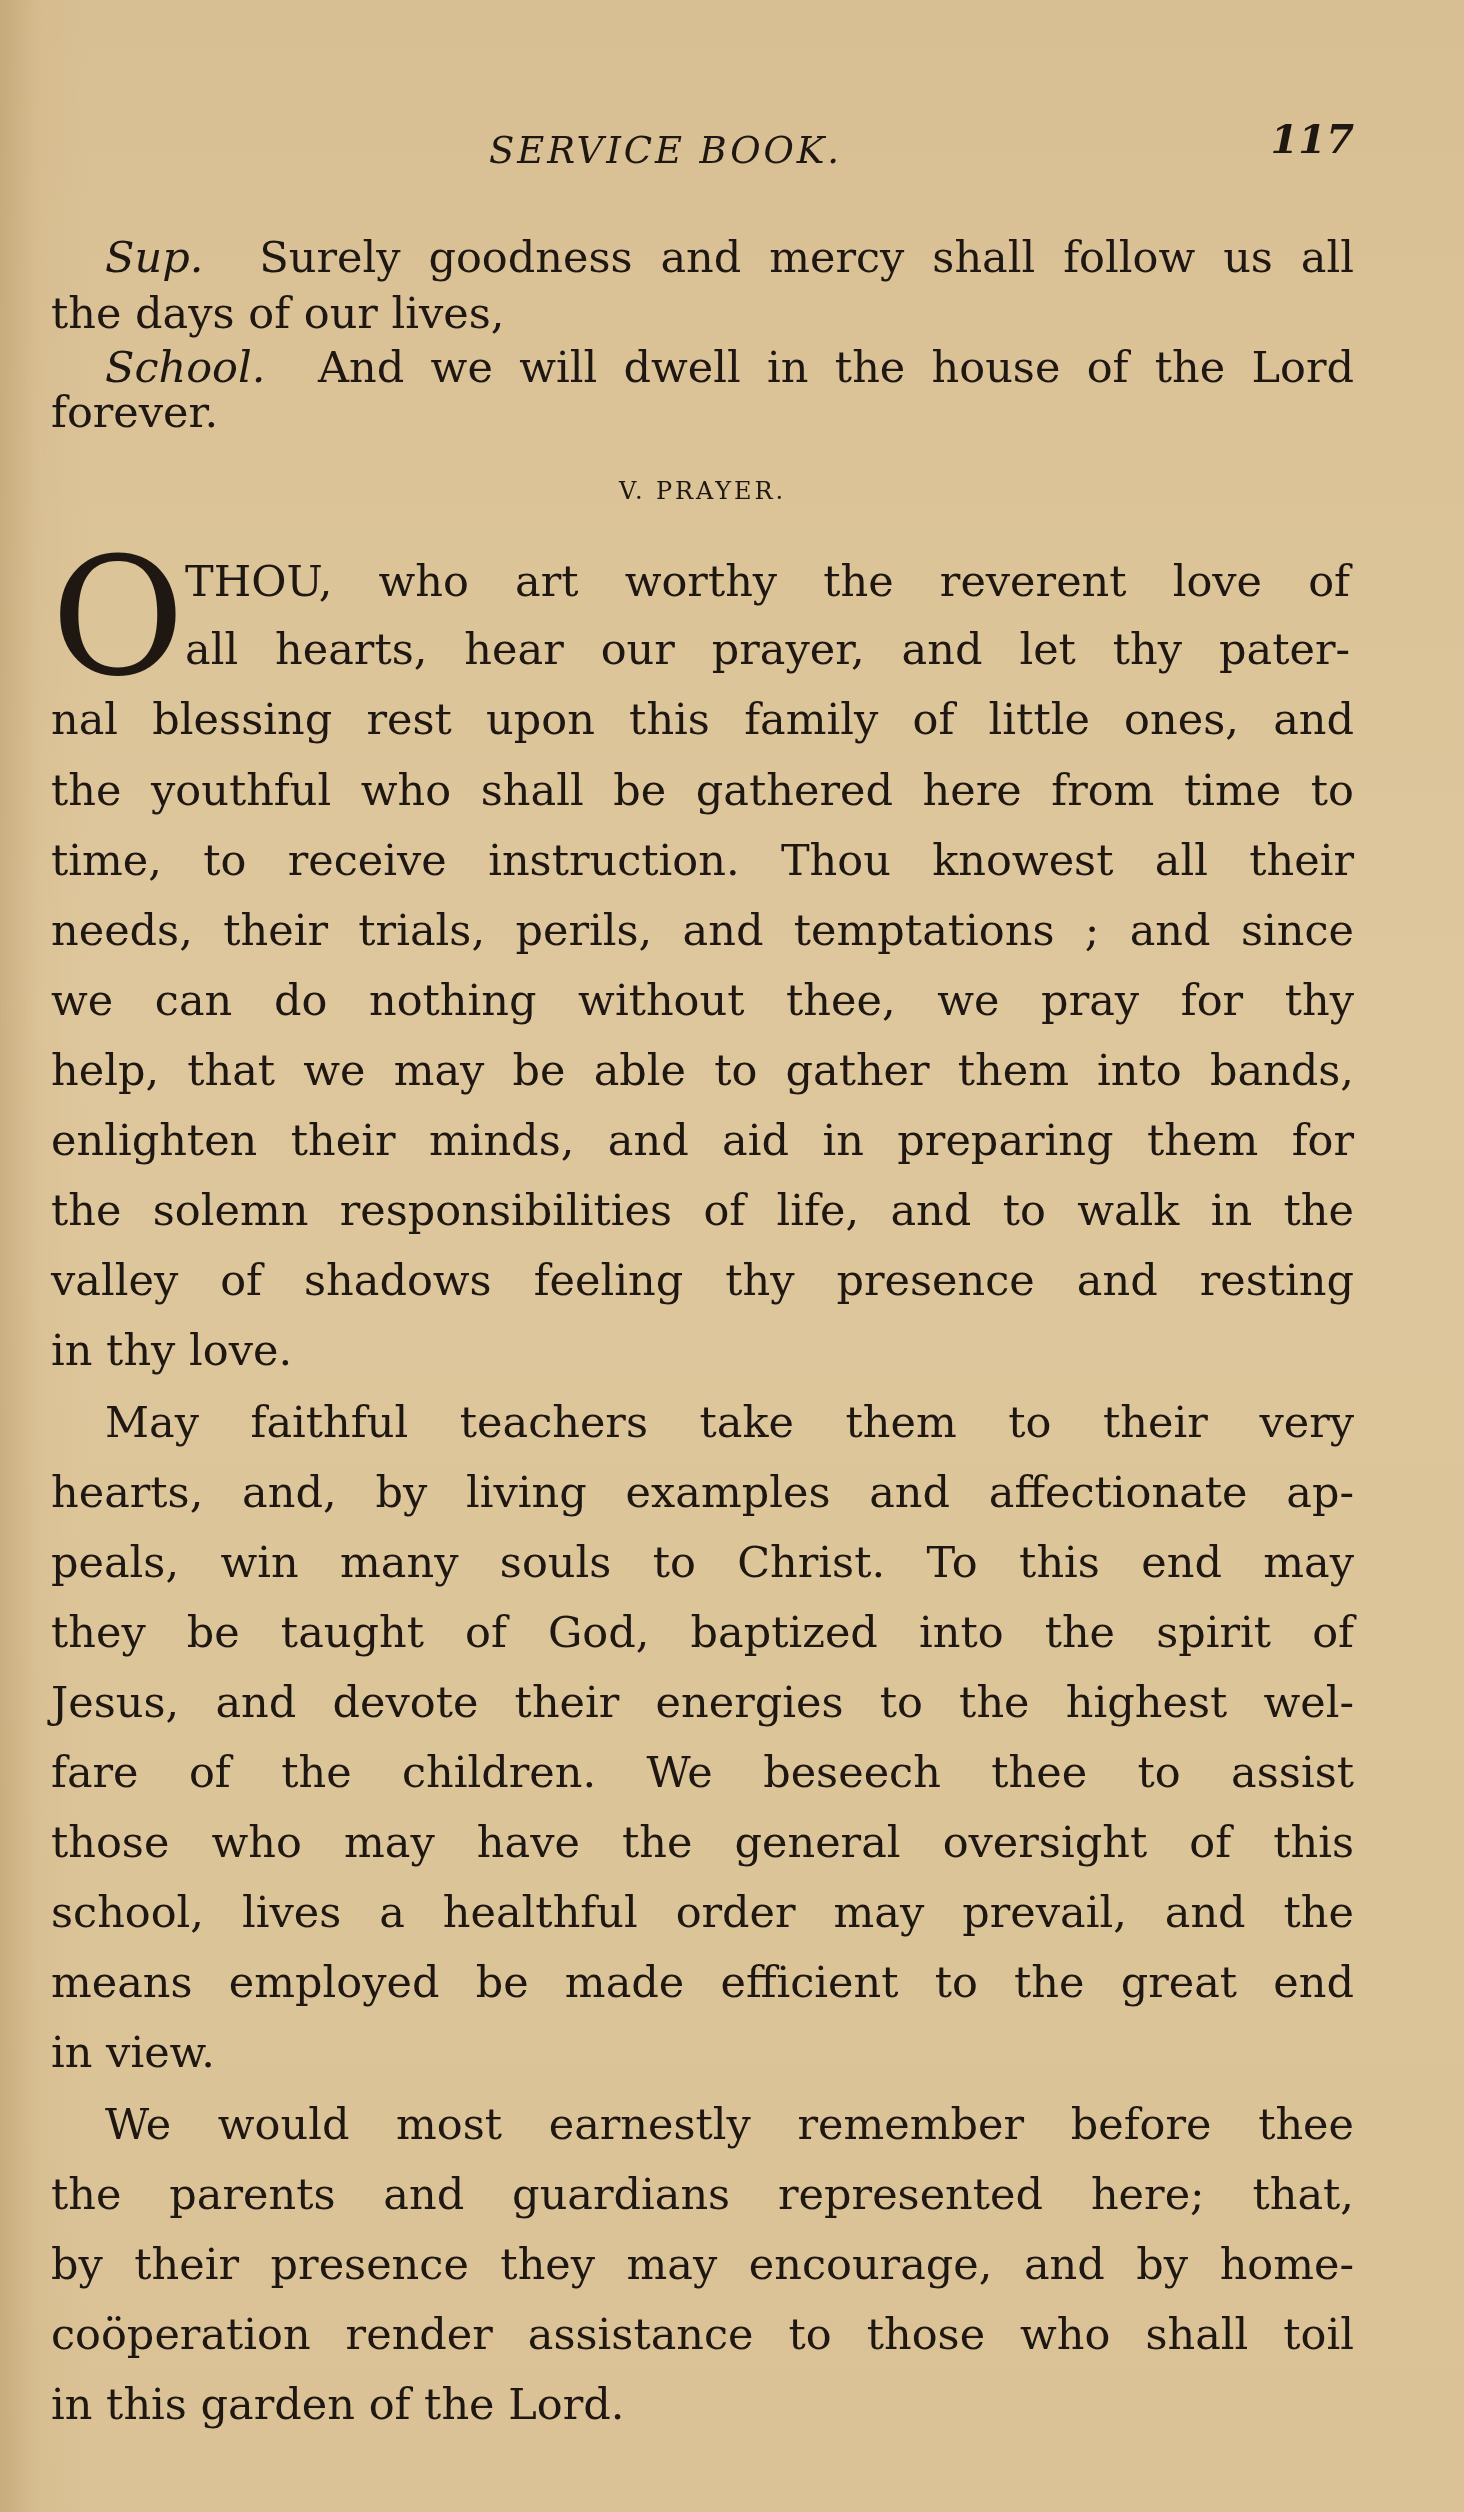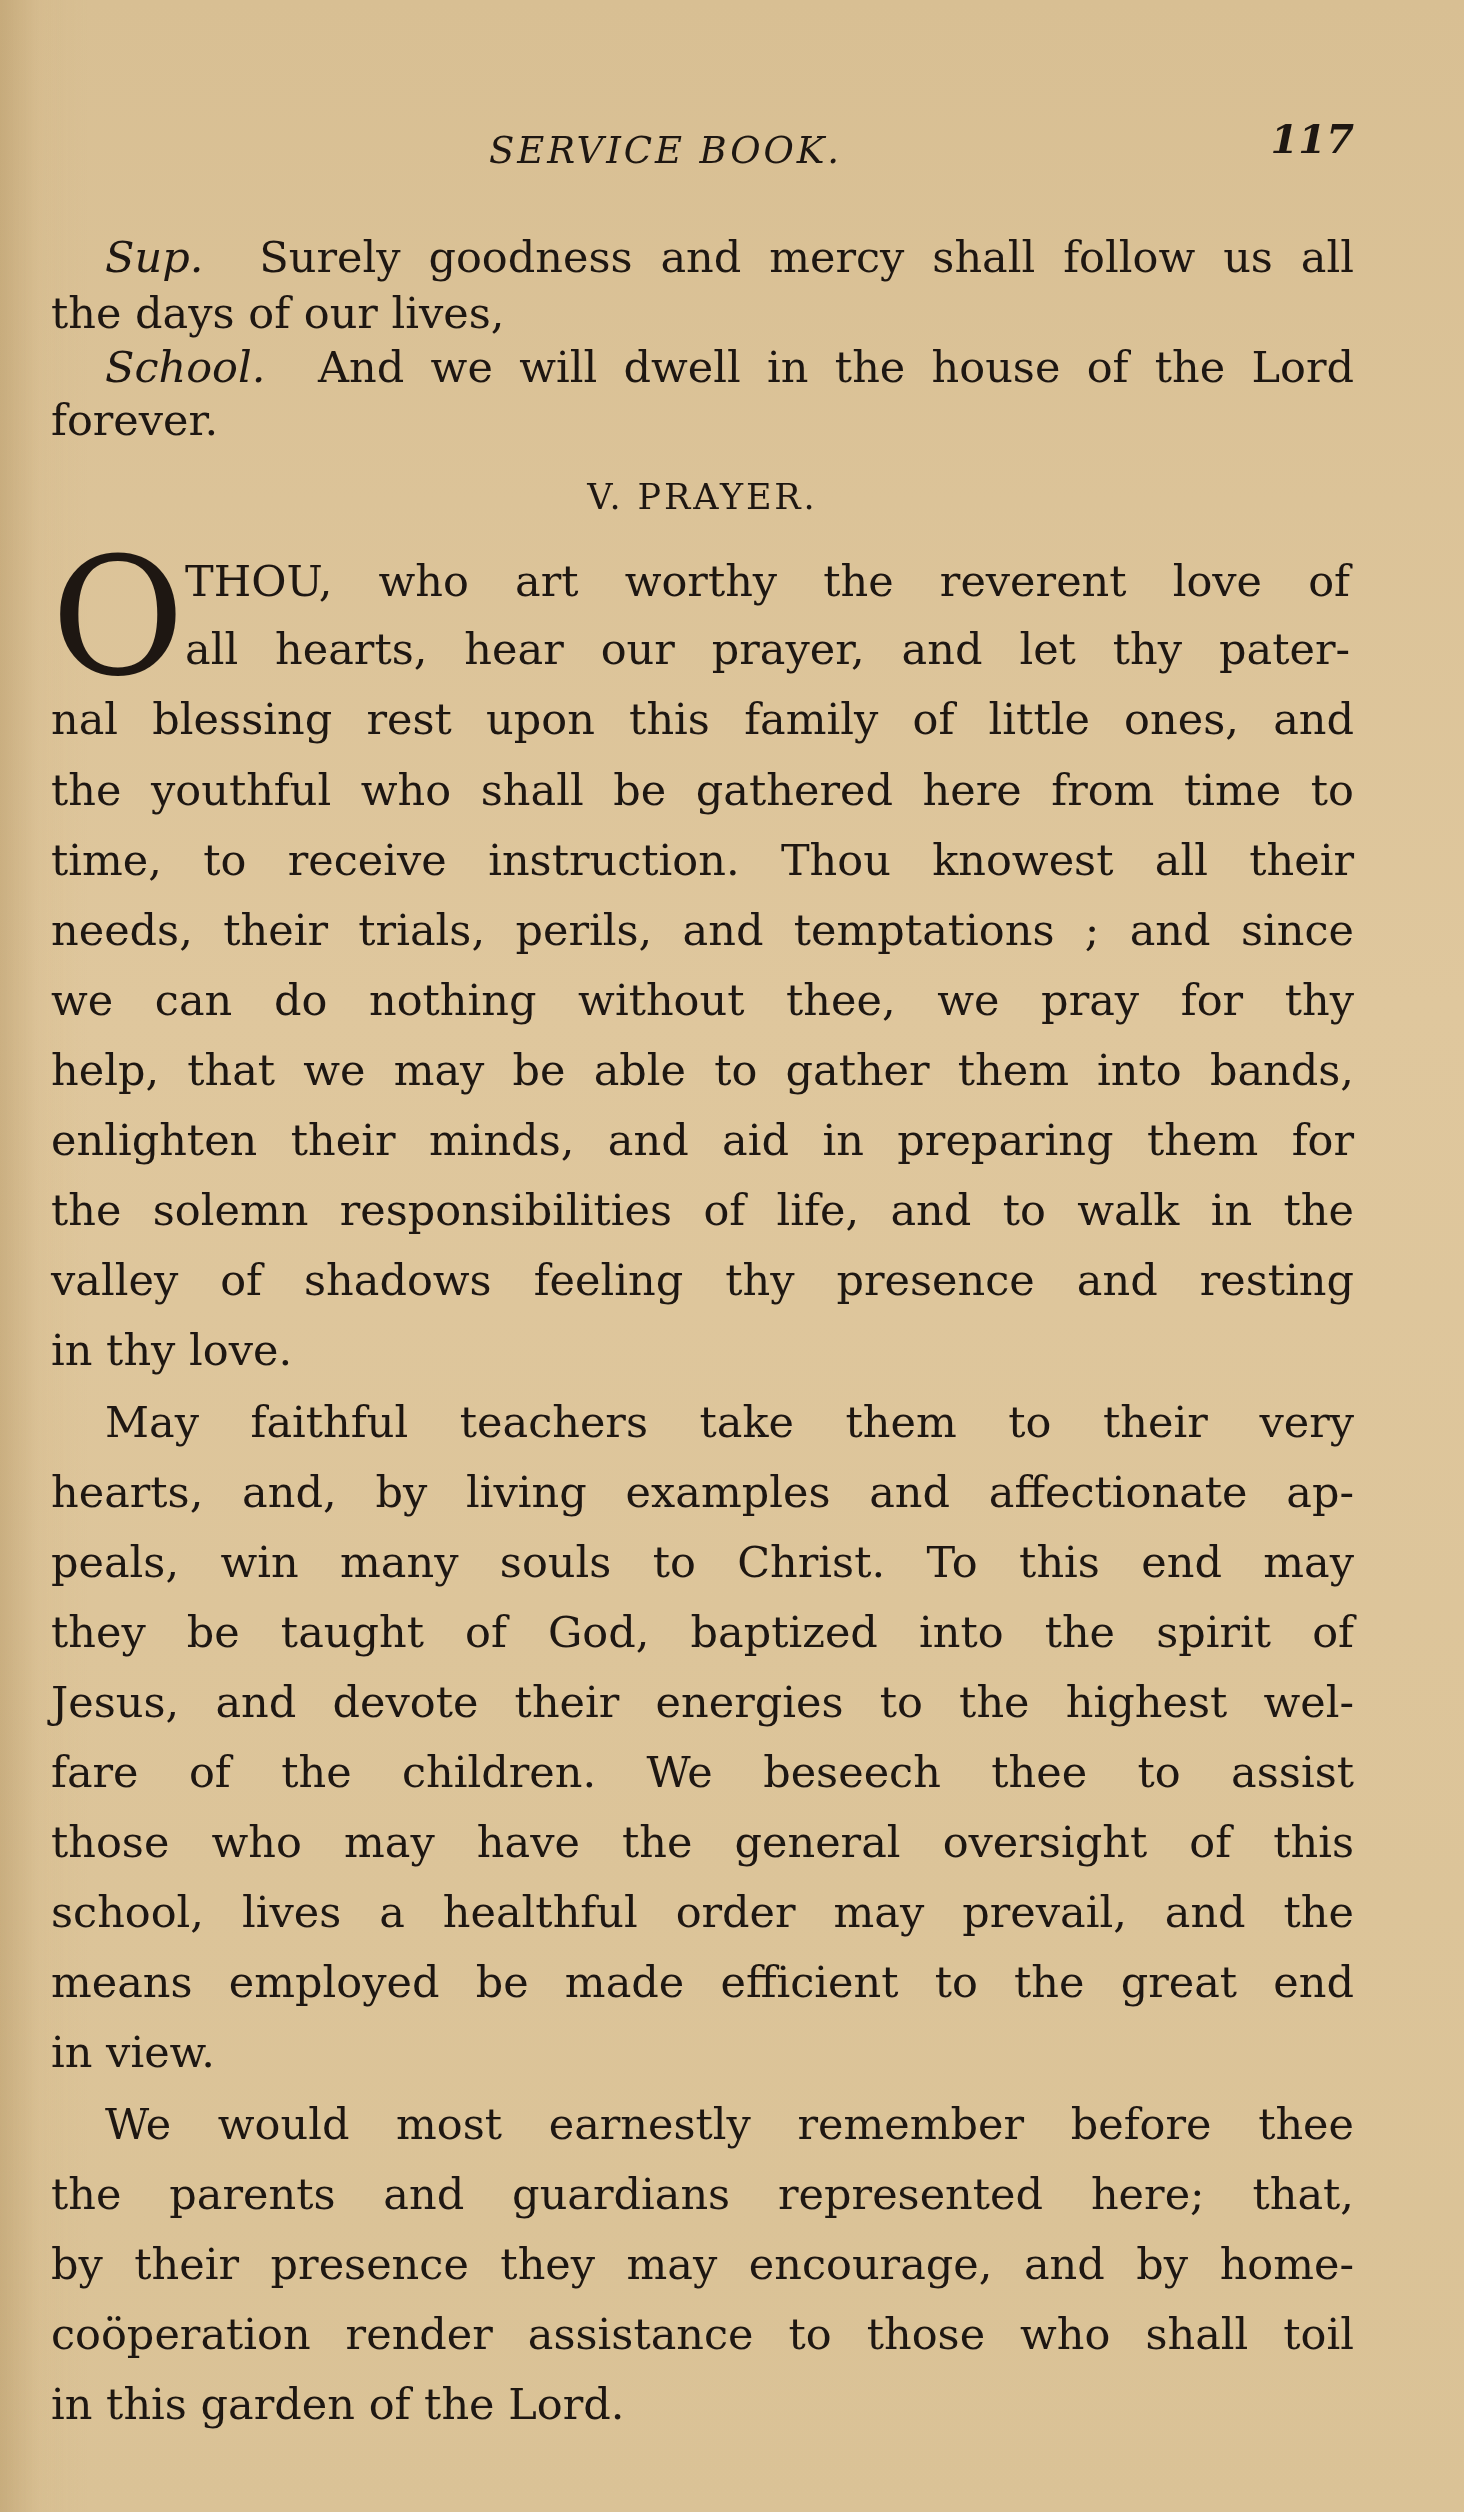--- a/index.html
+++ b/index.html
@@ -26,41 +26,41 @@
   .line {
     position: absolute; left: 0; width: 1303px;
     font-size: 43px; line-height: 54px; white-space: nowrap;
     text-align: justify; text-align-last: justify;
   }
   .line.last { text-align-last: left; }
   .indent { padding-left: 54px; width: 1249px; }
   .speaker { font-style: italic; }
   .section-title {
     position: absolute; top: 477px; left: 0; width: 1303px; text-align: center;
-    font-size: 35px; letter-spacing: 2.9px;
+    font-size: 24px; letter-spacing: 2.9px;
   }
   .dropcap {
     position: absolute; left: 0; top: 545px;
     font-size: 163px; line-height: 146px; font-weight: normal;
   }
   .after-cap { left: 134px; width: 1165px; }
 </style>
 </head>
 <body>
 
 <div class="page">
   <div class="running-head">
     <span class="running-title">SERVICE BOOK.</span>
     <span class="page-number">117</span>
   </div>
 
   <div class="line indent" style="top:230px"><span class="speaker">Sup.</span>&nbsp;&nbsp;<span>Surely goodness and mercy shall follow us all</span></div>
   <div class="line last" style="top:286px">the days of our lives,</div>
   <div class="line indent" style="top:340px"><span class="speaker">School.</span>&nbsp;&nbsp;<span>And we will dwell in the house of the Lord</span></div>
-  <div class="line last" style="top:393px">forever.</div>
+  <div class="line last" style="top:385px">forever.</div>
 
   <div class="section-title">V. PRAYER.</div>
 
   <div class="dropcap">O</div>
   <div class="line after-cap" style="top:554px">THOU, who art worthy the reverent love of</div>
   <div class="line after-cap" style="top:622px">all hearts, hear our prayer, and let thy pater-</div>
   <div class="line" style="top:692px">nal blessing rest upon this family of little ones, and</div>
   <div class="line" style="top:763px">the youthful who shall be gathered here from time to</div>
   <div class="line" style="top:833px">time, to receive instruction.  Thou knowest all their</div>
   <div class="line" style="top:903px">needs, their trials, perils, and temptations ; and since</div>

